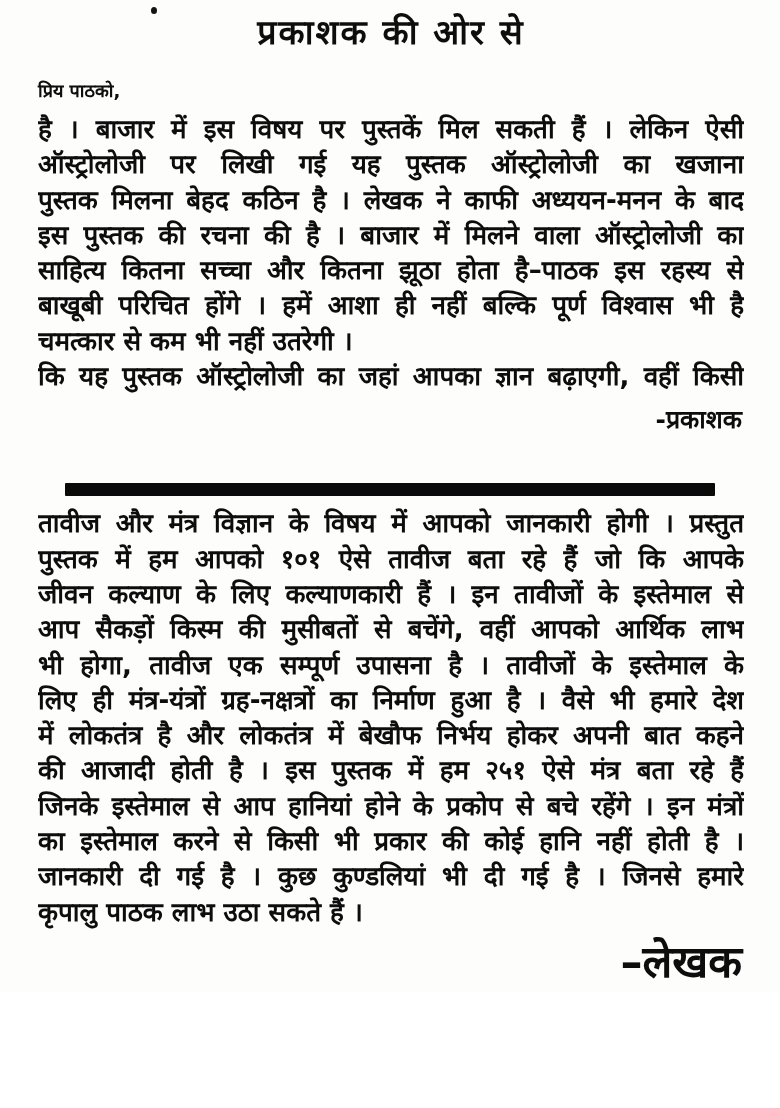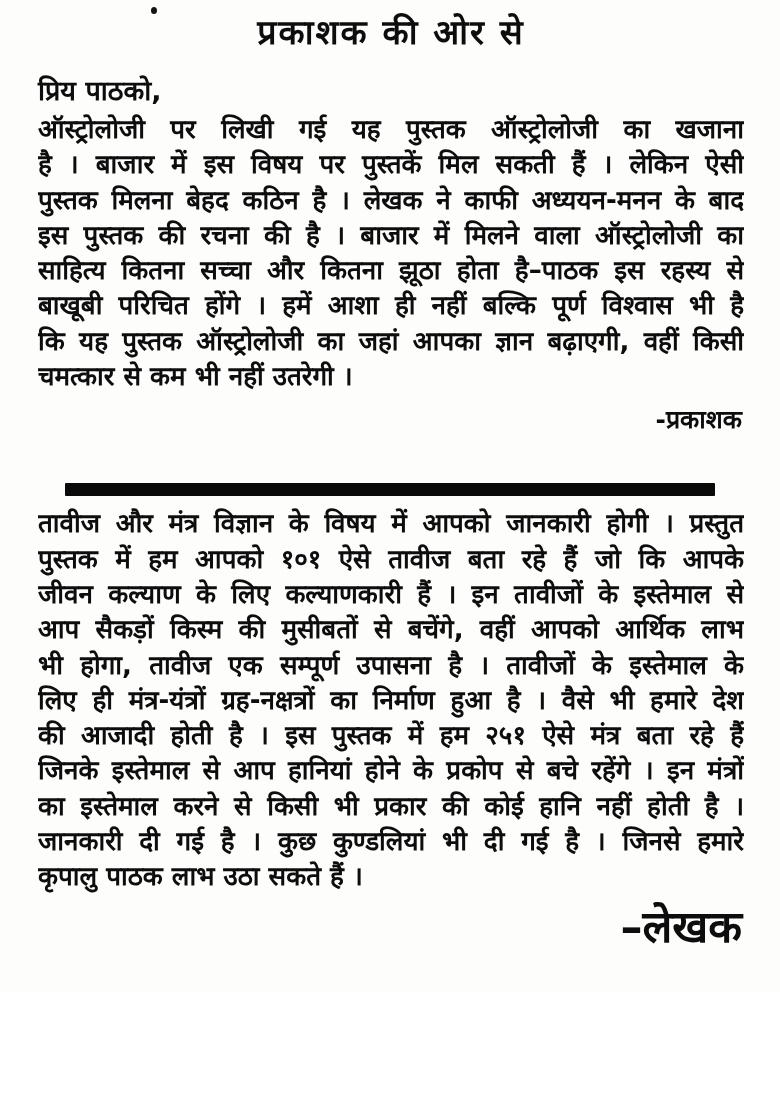--- a/index.html
+++ b/index.html
@@ -33,21 +33,21 @@
   }
   .section-title {
     text-align: center;
     font-size: 34px;
     font-weight: bold;
     letter-spacing: 2px;
     line-height: 44px;
     margin: 0;
   }
   .salutation {
-    font-size: 27px;
+    font-size: 18px;
     font-weight: bold;
     line-height: 34px;
     margin-top: 20px;
   }
   .paragraph {
     margin-top: 4px;
   }
   .line {
     font-size: 26px;
     font-weight: bold;
@@ -97,44 +97,45 @@
 <div class="page">
 
   <span class="speck"></span>
 
   <section>
     <h1 class="section-title">प्रकाशक की ओर से</h1>
 
     <div class="salutation">प्रिय पाठको,</div>
 
     <div class="paragraph">
+        <div class="line">है । बाजार में इस विषय पर पुस्तकें मिल सकती हैं । लेकिन ऐसी</div>
         <div class="line">ऑस्ट्रोलोजी पर लिखी गई यह पुस्तक ऑस्ट्रोलोजी का खजाना</div>
-        <div class="line">है । बाजार में इस विषय पर पुस्तकें मिल सकती हैं । लेकिन ऐसी</div>
         <div class="line">पुस्तक मिलना बेहद कठिन है । लेखक ने काफी अध्ययन-मनन के बाद</div>
         <div class="line">इस पुस्तक की रचना की है । बाजार में मिलने वाला ऑस्ट्रोलोजी का</div>
         <div class="line">साहित्य कितना सच्चा और कितना झूठा होता है–पाठक इस रहस्य से</div>
         <div class="line">बाखूबी परिचित होंगे । हमें आशा ही नहीं बल्कि पूर्ण विश्वास भी है</div>
+        <div class="line line-last">चमत्कार से कम भी नहीं उतरेगी ।</div>
         <div class="line">कि यह पुस्तक ऑस्ट्रोलोजी का जहां आपका ज्ञान बढ़ाएगी, वहीं किसी</div>
-        <div class="line line-last">चमत्कार से कम भी नहीं उतरेगी ।</div>
       </div>
 
     <div class="signature publisher">-प्रकाशक</div>
   </section>
 
   <div class="divider-rule"></div>
 
   <section>
 
     <div class="paragraph preface-paragraph">
         <div class="line">तावीज और मंत्र विज्ञान के विषय में आपको जानकारी होगी । प्रस्तुत</div>
         <div class="line">पुस्तक में हम आपको १०१ ऐसे तावीज बता रहे हैं जो कि आपके</div>
         <div class="line">जीवन कल्याण के लिए कल्याणकारी हैं । इन तावीजों के इस्तेमाल से</div>
         <div class="line">आप सैकड़ों किस्म की मुसीबतों से बचेंगे, वहीं आपको आर्थिक लाभ</div>
         <div class="line">भी होगा, तावीज एक सम्पूर्ण उपासना है । तावीजों के इस्तेमाल के</div>
         <div class="line">लिए ही मंत्र-यंत्रों ग्रह-नक्षत्रों का निर्माण हुआ है । वैसे भी हमारे देश</div>
+        <div class="line">में लोकतंत्र है और लोकतंत्र में बेखौफ निर्भय होकर अपनी बात कहने</div>
         <div class="line">की आजादी होती है । इस पुस्तक में हम २५१ ऐसे मंत्र बता रहे हैं</div>
         <div class="line">जिनके इस्तेमाल से आप हानियां होने के प्रकोप से बचे रहेंगे । इन मंत्रों</div>
         <div class="line">का इस्तेमाल करने से किसी भी प्रकार की कोई हानि नहीं होती है ।</div>
         <div class="line">जानकारी दी गई है । कुछ कुण्डलियां भी दी गई है । जिनसे हमारे</div>
         <div class="line line-last">कृपालु पाठक लाभ उठा सकते हैं ।</div>
       </div>
 
     <div class="signature author">–लेखक</div>
   </section>
 

